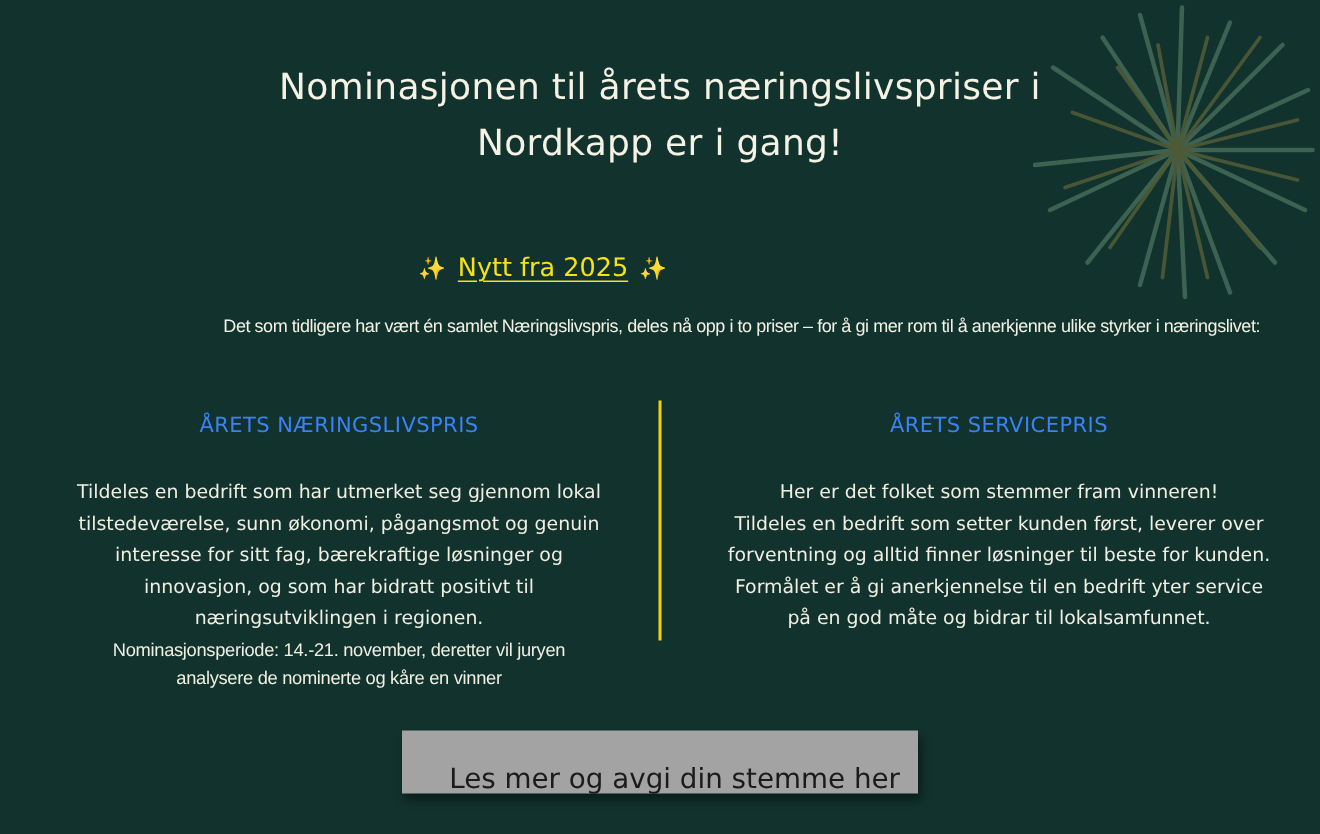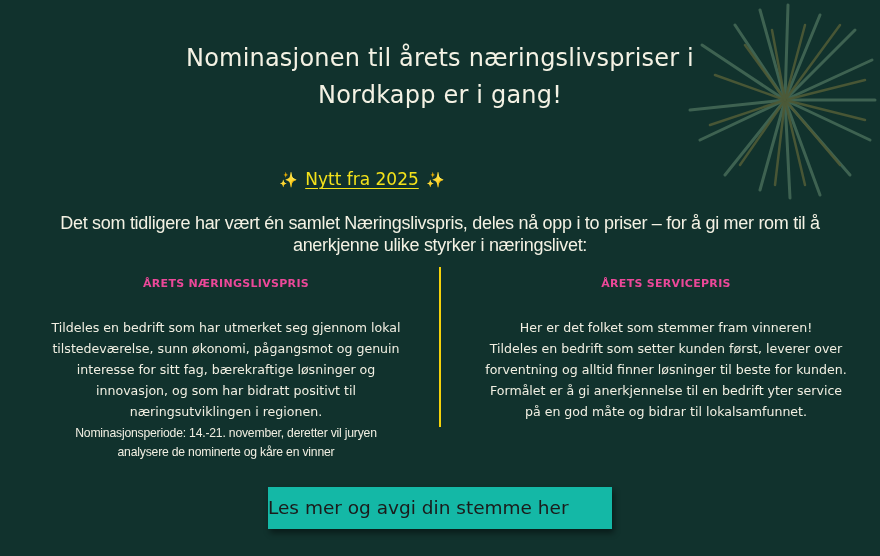--- a/index.html
+++ b/index.html
@@ -25,53 +25,53 @@
       position: absolute; left: 0; top: 168px; width: 724px;
       text-align: center; font-size: 17px; line-height: 22px;
     }
     .sparkle { color: #f7c33a; font-size: 15px; }
     .new-link {
       color: #f4e21a; text-decoration: underline; text-decoration-thickness: 1px;
       text-underline-offset: 3px; margin: 0 2px; cursor: pointer;
     }
     .intro {
       position: absolute; left: 40px; top: 194px; width: 800px;
-      text-align: center; font-family: "Liberation Sans Narrow", "Liberation Sans", sans-serif;
-      font-size: 18px; line-height: 22px; color: #f4f2e4;
+      text-align: right; font-family: "Liberation Sans Narrow", "Liberation Sans", sans-serif;
+      font-size: 12px; line-height: 22px; color: #f4f2e4;
       letter-spacing: -0.3px;
     }
     .col {
       position: absolute; top: 272px; width: 400px; text-align: center;
     }
     .col.left { left: 26px; }
     .col.right { left: 466px; }
     .col h2 {
-      margin: 0 0 21px 0; font-size: 11px; line-height: 24px; font-weight: 700;
-      color: #ec4899; letter-spacing: 0.3px;
+      margin: 0 0 21px 0; font-size: 14px; line-height: 24px; font-weight: 400;
+      color: #3b82f6; letter-spacing: 0.3px;
     }
     .col .desc {
       font-size: 12.6px; line-height: 21px; color: #f1efe2; margin: 16px;
     }
     .col .period {
       position: absolute; left: 0; width: 400px;
       font-family: "Liberation Sans", sans-serif;
       font-size: 12.2px; line-height: 19px; color: #f1efe2; letter-spacing: -0.2px;
     }
     .col.left .period { top: 152px; }
     .col.right .period { top: 152px; }
     .divider {
       position: absolute; left: 439px; top: 267px; width: 2px; height: 160px;
       background: #f4d20a;
     }
     .cta {
       position: absolute; left: 268px; top: 487px; width: 344px; height: 42px;
-      background: #14b8a6; color: #1b1b1b; border: none;
+      background: #a3a3a3; color: #1b1b1b; border: none;
       font-family: "DejaVu Sans", sans-serif; font-size: 18.5px; line-height: 42px;
-      text-align: left; box-shadow: 2px 4px 6px rgba(0,0,0,0.45);
-      cursor: pointer; padding: 0;
+      text-align: right; box-shadow: 2px 4px 6px rgba(0,0,0,0.45);
+      cursor: pointer; padding: 12px;
     }
   </style>
 </head>
 <body>
 
 <svg class="firework" viewBox="0 0 200 200" xmlns="http://www.w3.org/2000/svg">
   <g stroke-linecap="round" fill="none">
     <g stroke="#466b58" stroke-width="3" opacity="0.85">
       <line x1="105" y1="100" x2="108" y2="5"></line>
       <line x1="105" y1="100" x2="140" y2="15"></line>

